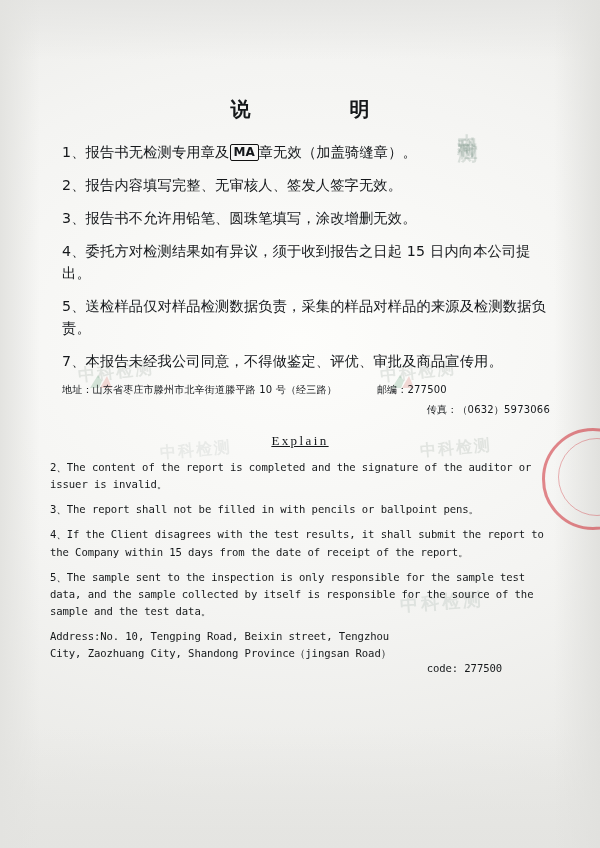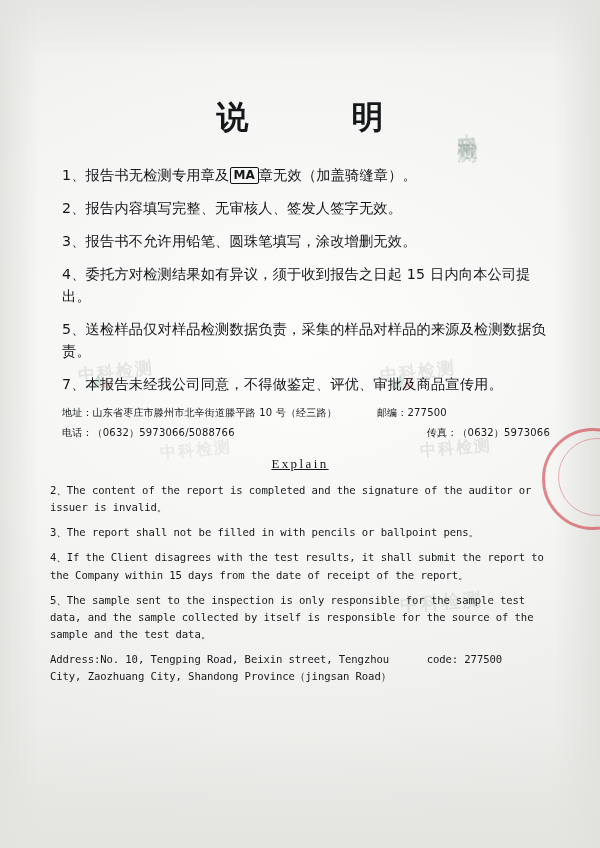--- a/index.html
+++ b/index.html
@@ -93,27 +93,27 @@
   .content {
     position: relative;
     z-index: 5;
     padding: 0 46px;
   }
   .doc-title {
     margin-top: 96px;
     text-align: center;
     font-family: "DejaVu Sans", "Liberation Sans", sans-serif;
     font-weight: bold;
-    font-size: 32px;
+    font-size: 20px;
     letter-spacing: 46px;
     text-indent: 46px;
     color: #15181a;
   }
   .cn-list {
-    margin-top: 24px;
+    margin-top: 18px;
   }
   .cn-item {
     font-family: "DejaVu Sans", "Liberation Sans", sans-serif;
     font-size: 14.2px;
     color: #14171a;
     line-height: 1.55;
     margin: 0 0 11px 0;
     padding-left: 16px;
     letter-spacing: 0.2px;
   }
@@ -168,20 +168,21 @@
     font-family: "DejaVu Sans Mono", "Liberation Mono", monospace;
     font-size: 10.6px;
     color: #15181a;
     line-height: 1.62;
     padding-left: 4px;
     letter-spacing: -0.1px;
   }
   .en-contact .code {
     float: right;
     margin-right: 52px;
+    margin-top: 32px;
   }
 </style>
 </head>
 <body>
 
 <div id="page">
 
   <div class="shade-top"></div>
   <div class="shade-bottom"></div>
   <div class="shade-left"></div>
@@ -216,21 +217,21 @@
       <p class="cn-item">3、报告书不允许用铅笔、圆珠笔填写，涂改增删无效。</p>
       <p class="cn-item">4、委托方对检测结果如有异议，须于收到报告之日起 15 日内向本公司提出。</p>
       <p class="cn-item">5、送检样品仅对样品检测数据负责，采集的样品对样品的来源及检测数据负责。</p>
       <p class="cn-item">7、本报告未经我公司同意，不得做鉴定、评优、审批及商品宣传用。</p>
     </div>
 
     <div class="cn-contact clearfix">
       <span>地址：山东省枣庄市滕州市北辛街道滕平路 10 号（经三路）</span><span class="zip">邮编：277500</span>
     </div>
     <div class="cn-contact clearfix">
-      <span>电话：（0632）5973066/5088766</span><span class="right-part">传真：（0632）5973066</span>
+      <span class="right-part">传真：（0632）5973066</span>
     </div>
 
     <div class="explain-head">Explain</div>
 
     <div>
       <p class="en-item">2、The content of the report is completed and the signature of the auditor or issuer is invalid。</p>
       <p class="en-item">3、The report shall not be filled in with pencils or ballpoint pens。</p>
       <p class="en-item">4、If the Client disagrees with the test results, it shall submit the report to the Company within 15 days from the date of receipt of the report。</p>
       <p class="en-item">5、The sample sent to the inspection is only responsible for the sample test data, and the sample collected by itself is responsible for the source of the sample and the test data。</p>
     </div>

